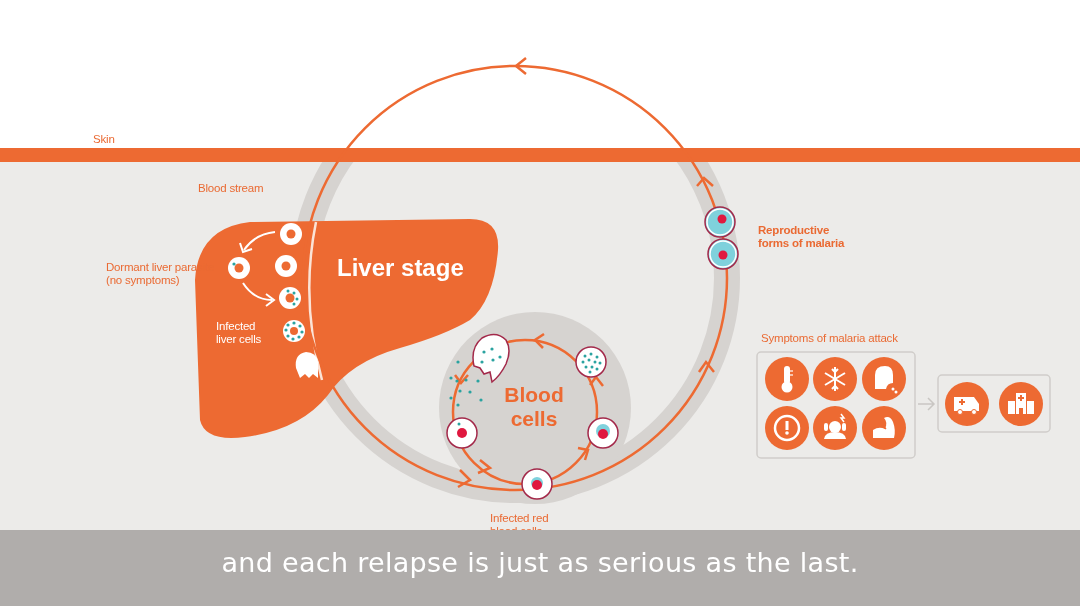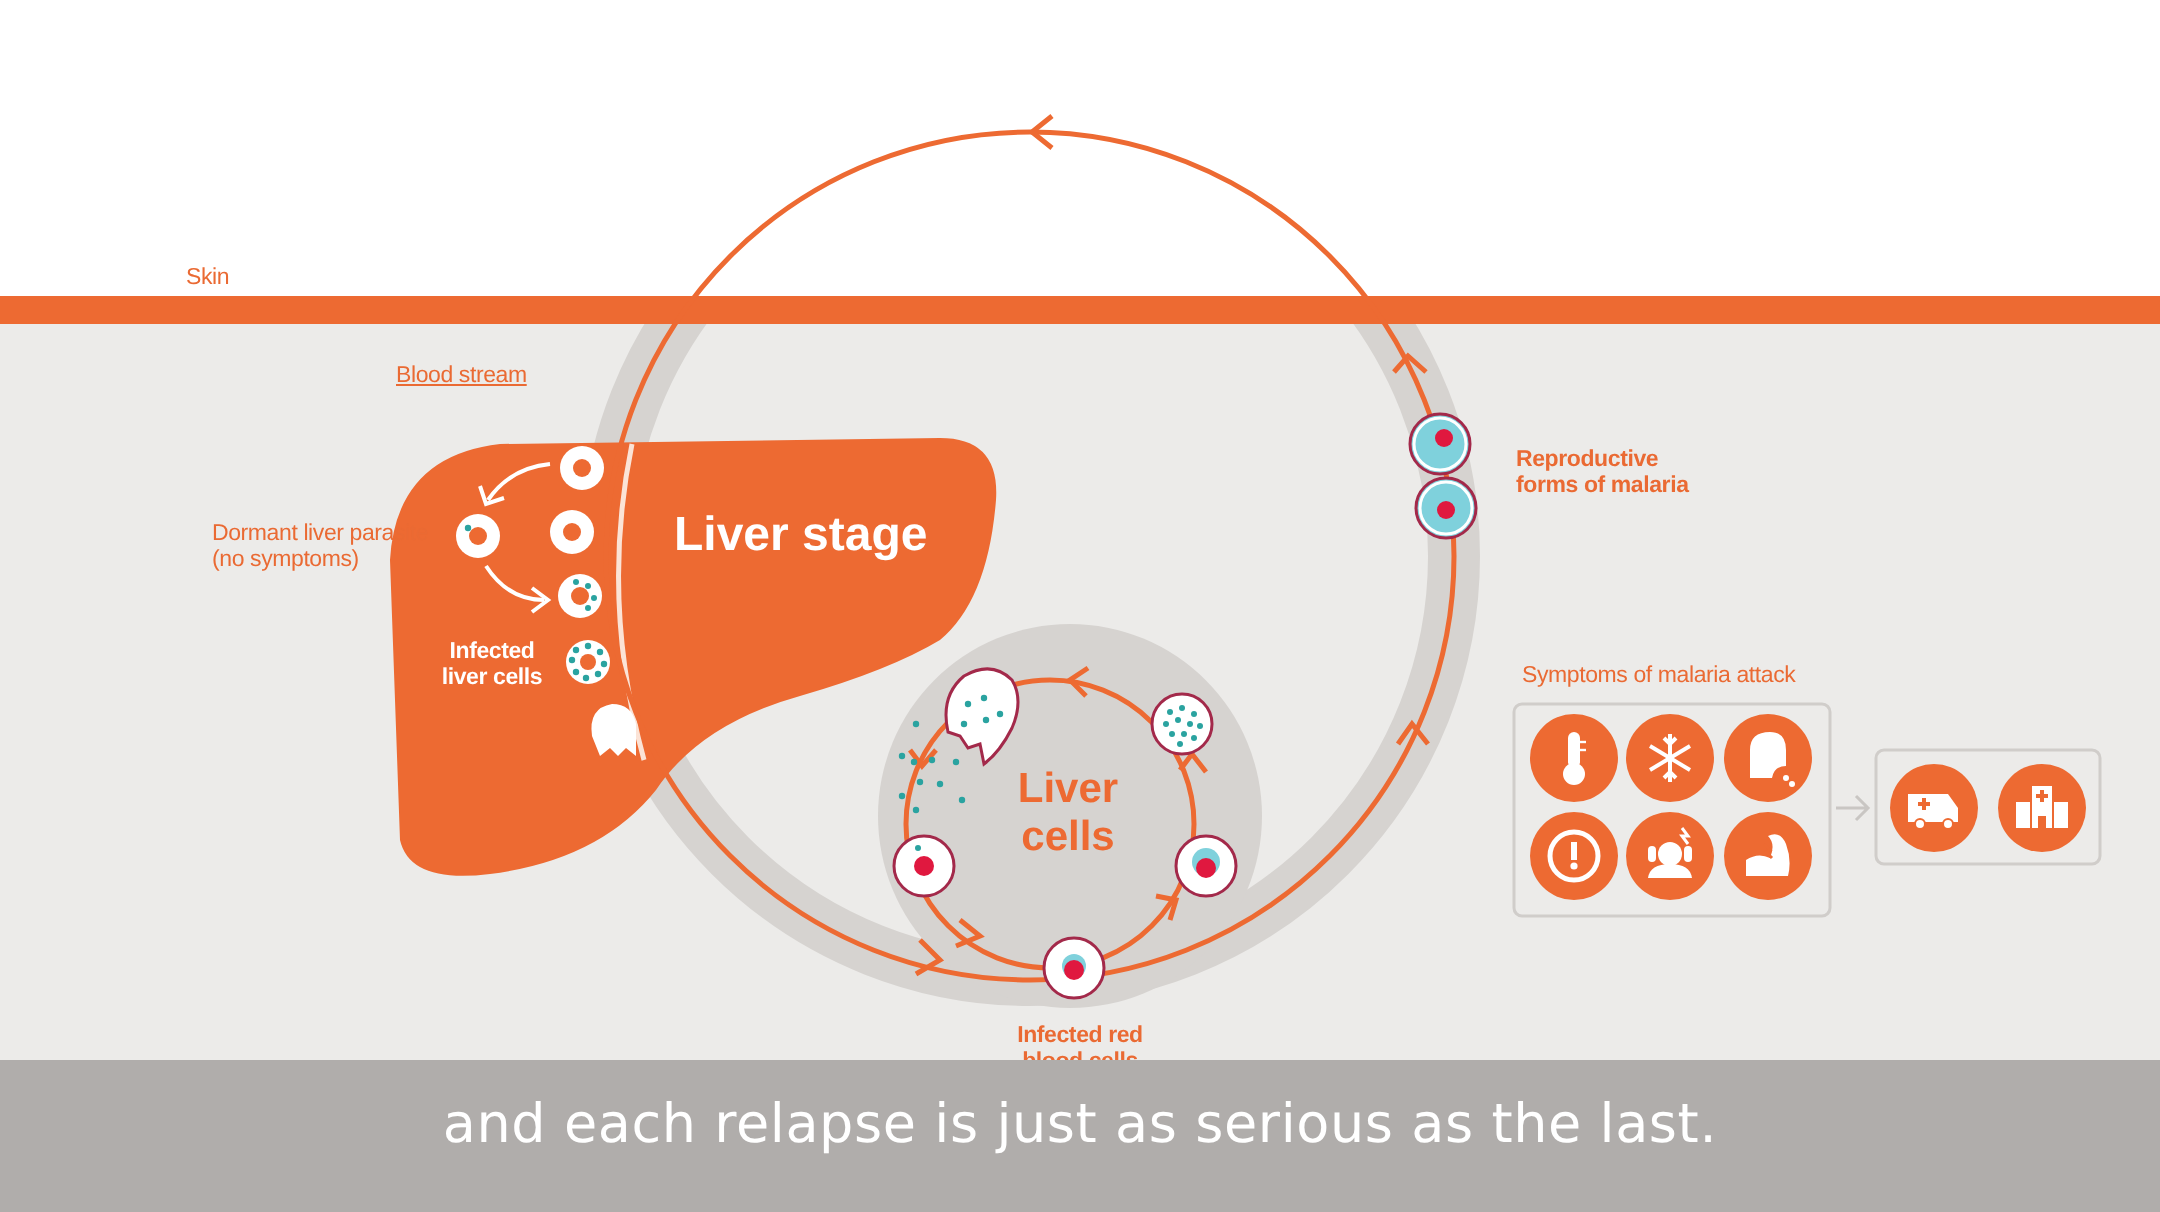--- a/index.html
+++ b/index.html
@@ -1,19 +1,19 @@
 <!DOCTYPE html>
 <html><head>
 <meta charset="utf-8">
 <style>
   html,body{margin:0;padding:0;}
   body{width:1080px;height:606px;overflow:hidden;position:relative;background:#ecebe9;font-family:"Liberation Sans",sans-serif;}
   #stage{position:absolute;left:0;top:0;width:1080px;height:592px;}
   .lbl{position:absolute;color:#ea6a33;font-family:"Liberation Sans",sans-serif;font-size:11.5px;line-height:13px;letter-spacing:-0.2px;}
-  .lbl.center{text-align:center;font-weight:bold;}
+  .lbl.center{}
   .big{position:absolute;font-family:"Liberation Sans",sans-serif;font-weight:bold;}
   #caption{position:absolute;left:0;top:530px;width:1080px;height:76px;background:#b0adab;padding-left:10px;}
   #caption-text{position:absolute;left:0;top:17px;width:1080px;text-align:center;color:#ffffff;font-family:"DejaVu Sans",sans-serif;font-size:27px;letter-spacing:0.3px;}
 </style>
 </head>
 <body>
 
 <div id="stage">
   <svg id="diagram" width="1080" height="606" viewBox="0 0 1080 606" xmlns="http://www.w3.org/2000/svg">
     <defs>
@@ -211,32 +211,32 @@
           <rect x="6" y="-3" width="7" height="13" fill="#ffffff"></rect>
           <rect x="-1" y="-9" width="2" height="6" fill="#ed6a32"></rect>
           <rect x="-3" y="-7" width="6" height="2" fill="#ed6a32"></rect>
           <rect x="-2" y="4" width="4" height="6" fill="#ed6a32"></rect>
         </g>
     </g>
   </svg>
 
   
   <div class="lbl" style="left:93px;top:133px;">Skin</div>
-  <div class="lbl" style="left:198px;top:182px;text-decoration:underline;">Blood stream</div>
+  <div class="lbl" style="left:198px;top:182px;">Blood stream</div>
   <div class="lbl" style="left:63px;top:261px;margin-left:43px;">
     <div>Dormant liver parasite</div>
     <div>(no symptoms)</div>
   </div>
   <div class="lbl center" style="left:216px;top:320px;width:60px;color:#ffffff;">
     <div>Infected</div>
     <div>liver cells</div>
   </div>
   <div class="big" style="left:337px;top:254px;font-size:24px;color:#ffffff;">Liver stage</div>
   <div class="big" style="left:494px;top:383px;width:80px;font-size:21px;color:#ed6a32;text-align:center;line-height:24px;">
-    <div>Liver</div>
+    <div>Blood</div>
     <div>cells</div>
   </div>
   <div class="lbl" style="left:758px;top:224px;font-weight:bold;">
     <div>Reproductive</div>
     <div>forms of malaria</div>
   </div>
   <div class="lbl center" style="left:490px;top:512px;width:100px;">
     <div>Infected red</div>
     <div>blood cells</div>
   </div>

